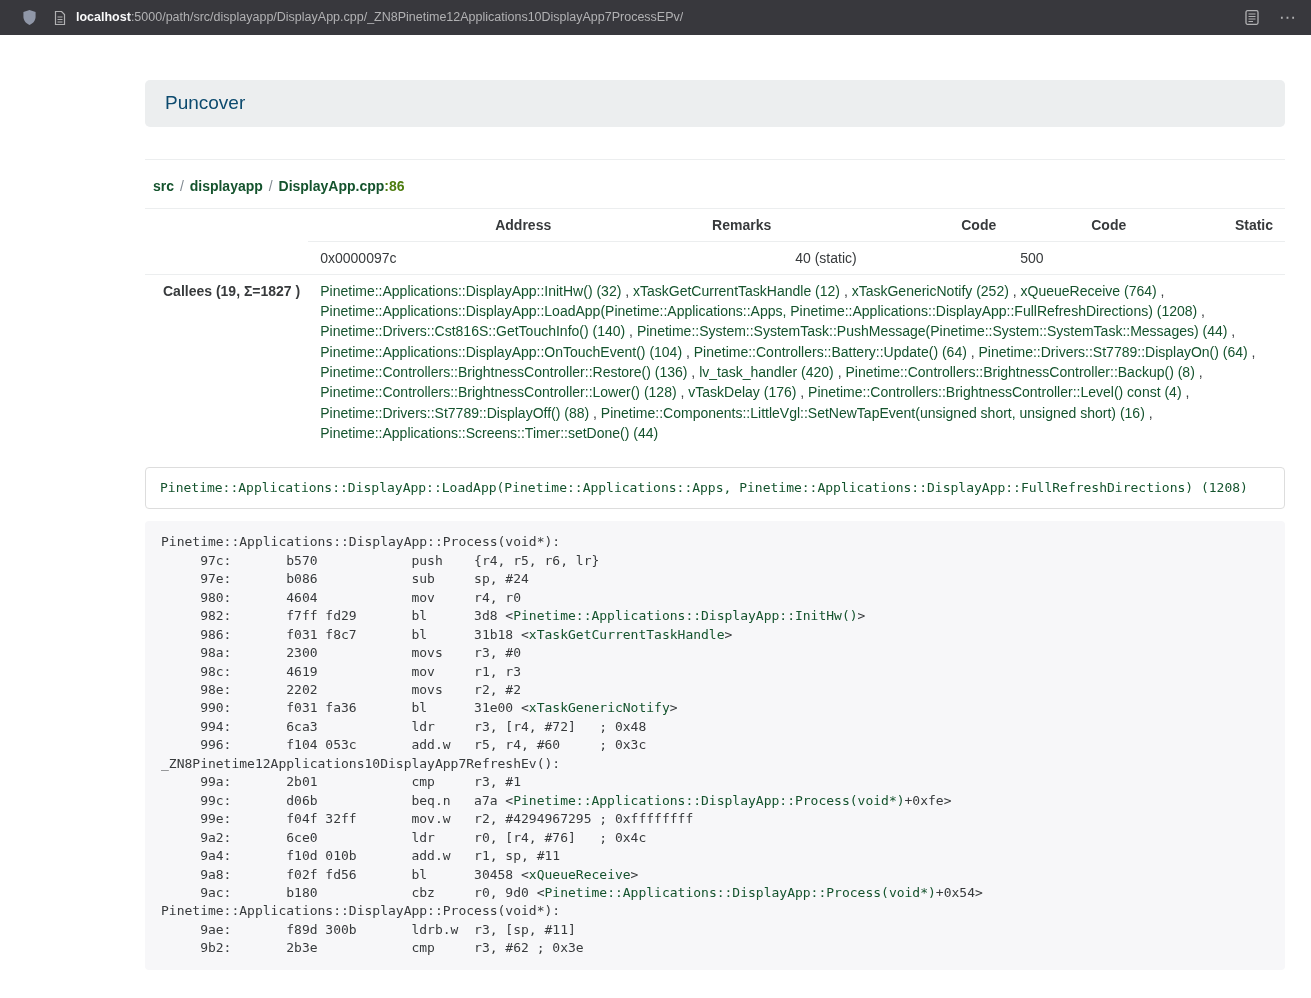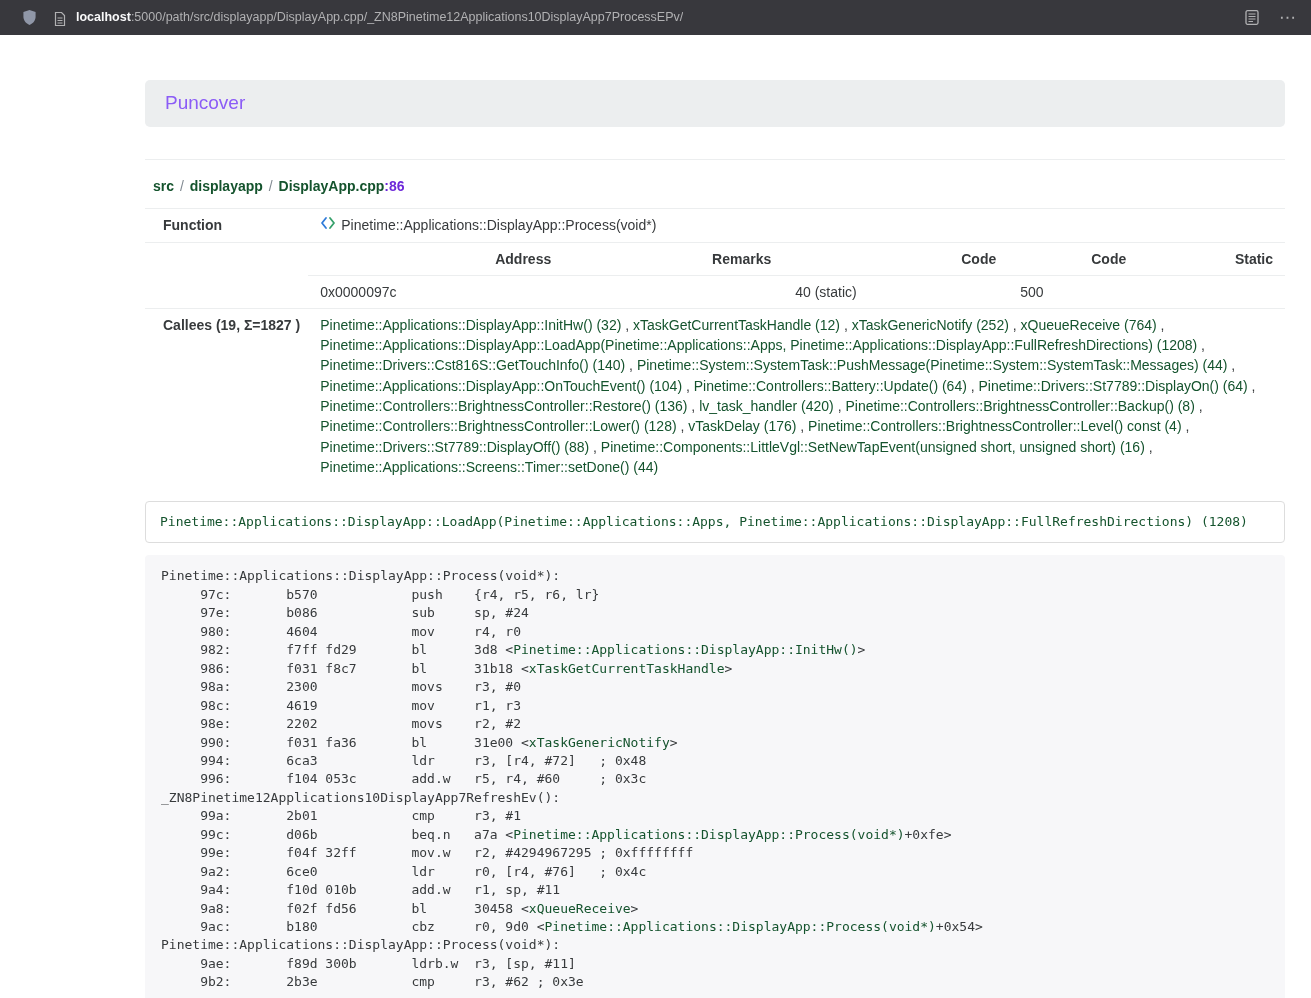--- a/index.html
+++ b/index.html
@@ -7,35 +7,35 @@
   body{
     width:1311px;height:998px;overflow:hidden;background:#fff;
     font-family:"Liberation Sans",sans-serif;color:#373a3c;
     font-size:14px;line-height:1.43;
   }
   a{color:#14532d;text-decoration:none}
 
   
   .topbar{height:35px;background:#38383d;display:flex;align-items:center;padding:0 14px 0 22px}
   .shield{display:inline-flex;align-items:center}
-  .urlzone{display:flex;align-items:flex-end;margin-left:17px;flex:1;min-width:0}
+  .urlzone{display:flex;align-items:center;margin-left:17px;flex:1;min-width:0}
   .favicon{display:inline-flex;margin-right:10px}
   .url{font-size:12.5px;color:#b1b1b3;white-space:nowrap;overflow:hidden}
   .url b{color:#f9f9fa;font-weight:600}
   .tb-icon{color:#b1b1b3;margin-left:20px;display:inline-flex;align-items:center}
   .more{font-size:17px;letter-spacing:1px;line-height:1;cursor:default}
 
   
   .container{width:1140px;margin-left:145px}
   .jumbotron{margin-top:45px;background:#eceeef;border-radius:5px;padding:12px 20px}
-  .brand{font-size:19px;font-weight:400;margin:0;color:#8b5cf6;line-height:1.2}
+  .brand{font-size:19px;font-weight:400;margin:0;color:#0c4a6e;line-height:1.2}
   hr{border:none;border-top:1px solid #eceeef;margin:32px 0 16px}
   .breadcrumb{font-size:14px;font-weight:bold;margin:0 0 12px 8px}
   .bc-sep{color:#818a91;font-weight:400;padding:0 2px}
-  .bc-suffix{color:#6d28d9}
+  .bc-suffix{color:#4d7c0f}
 
   
   table.main{width:100%;border-collapse:collapse;font-size:14px}
   table.main>tbody>tr>th{
     width:155px;text-align:left;vertical-align:top;font-weight:bold;
     padding:6px 8px 6px 18px;border-top:1px solid #eceeef;white-space:nowrap;
   }
   table.main>tbody>tr>td{
     vertical-align:top;padding:6px 12px;border-top:1px solid #eceeef;
   }
@@ -94,34 +94,20 @@
   <div class="jumbotron">
     <h1 class="brand">Puncover</h1>
   </div>
 
   <hr>
 
   <div class="breadcrumb"><a href="#">src</a><span class="bc-sep"> / </span><a href="#">displayapp</a><span class="bc-sep"> / </span><a href="#">DisplayApp.cpp</a><span class="bc-suffix">:86</span></div>
 
   <table class="main">
     <tbody>
-      <tr>
-        <th>Function</th>
-        <td>
-          <span class="func-cell">
-            <span>
-              <svg width="16" height="16" viewBox="0 0 16 16">
-                  <path d="M6 3L2 8l4 5" stroke="#2f7bd9" fill="none" stroke-width="1.8" stroke-linecap="round" stroke-linejoin="round"></path>
-                  <path d="M10 3l4 5-4 5" stroke="#36a06b" fill="none" stroke-width="1.8" stroke-linecap="round" stroke-linejoin="round"></path>
-                </svg>
-            </span>
-            <span>Pinetime::Applications::DisplayApp::Process(void*)</span>
-          </span>
-        </td>
-      </tr>
       <tr class="nested-row">
         <th></th>
         <td>
           <table class="stats">
             <thead>
                 <tr>
                   <th class="c0">Address</th>
                   <th class="c1">Remarks</th>
                   <th class="c2">Code</th>
                   <th class="c3">Code</th>

